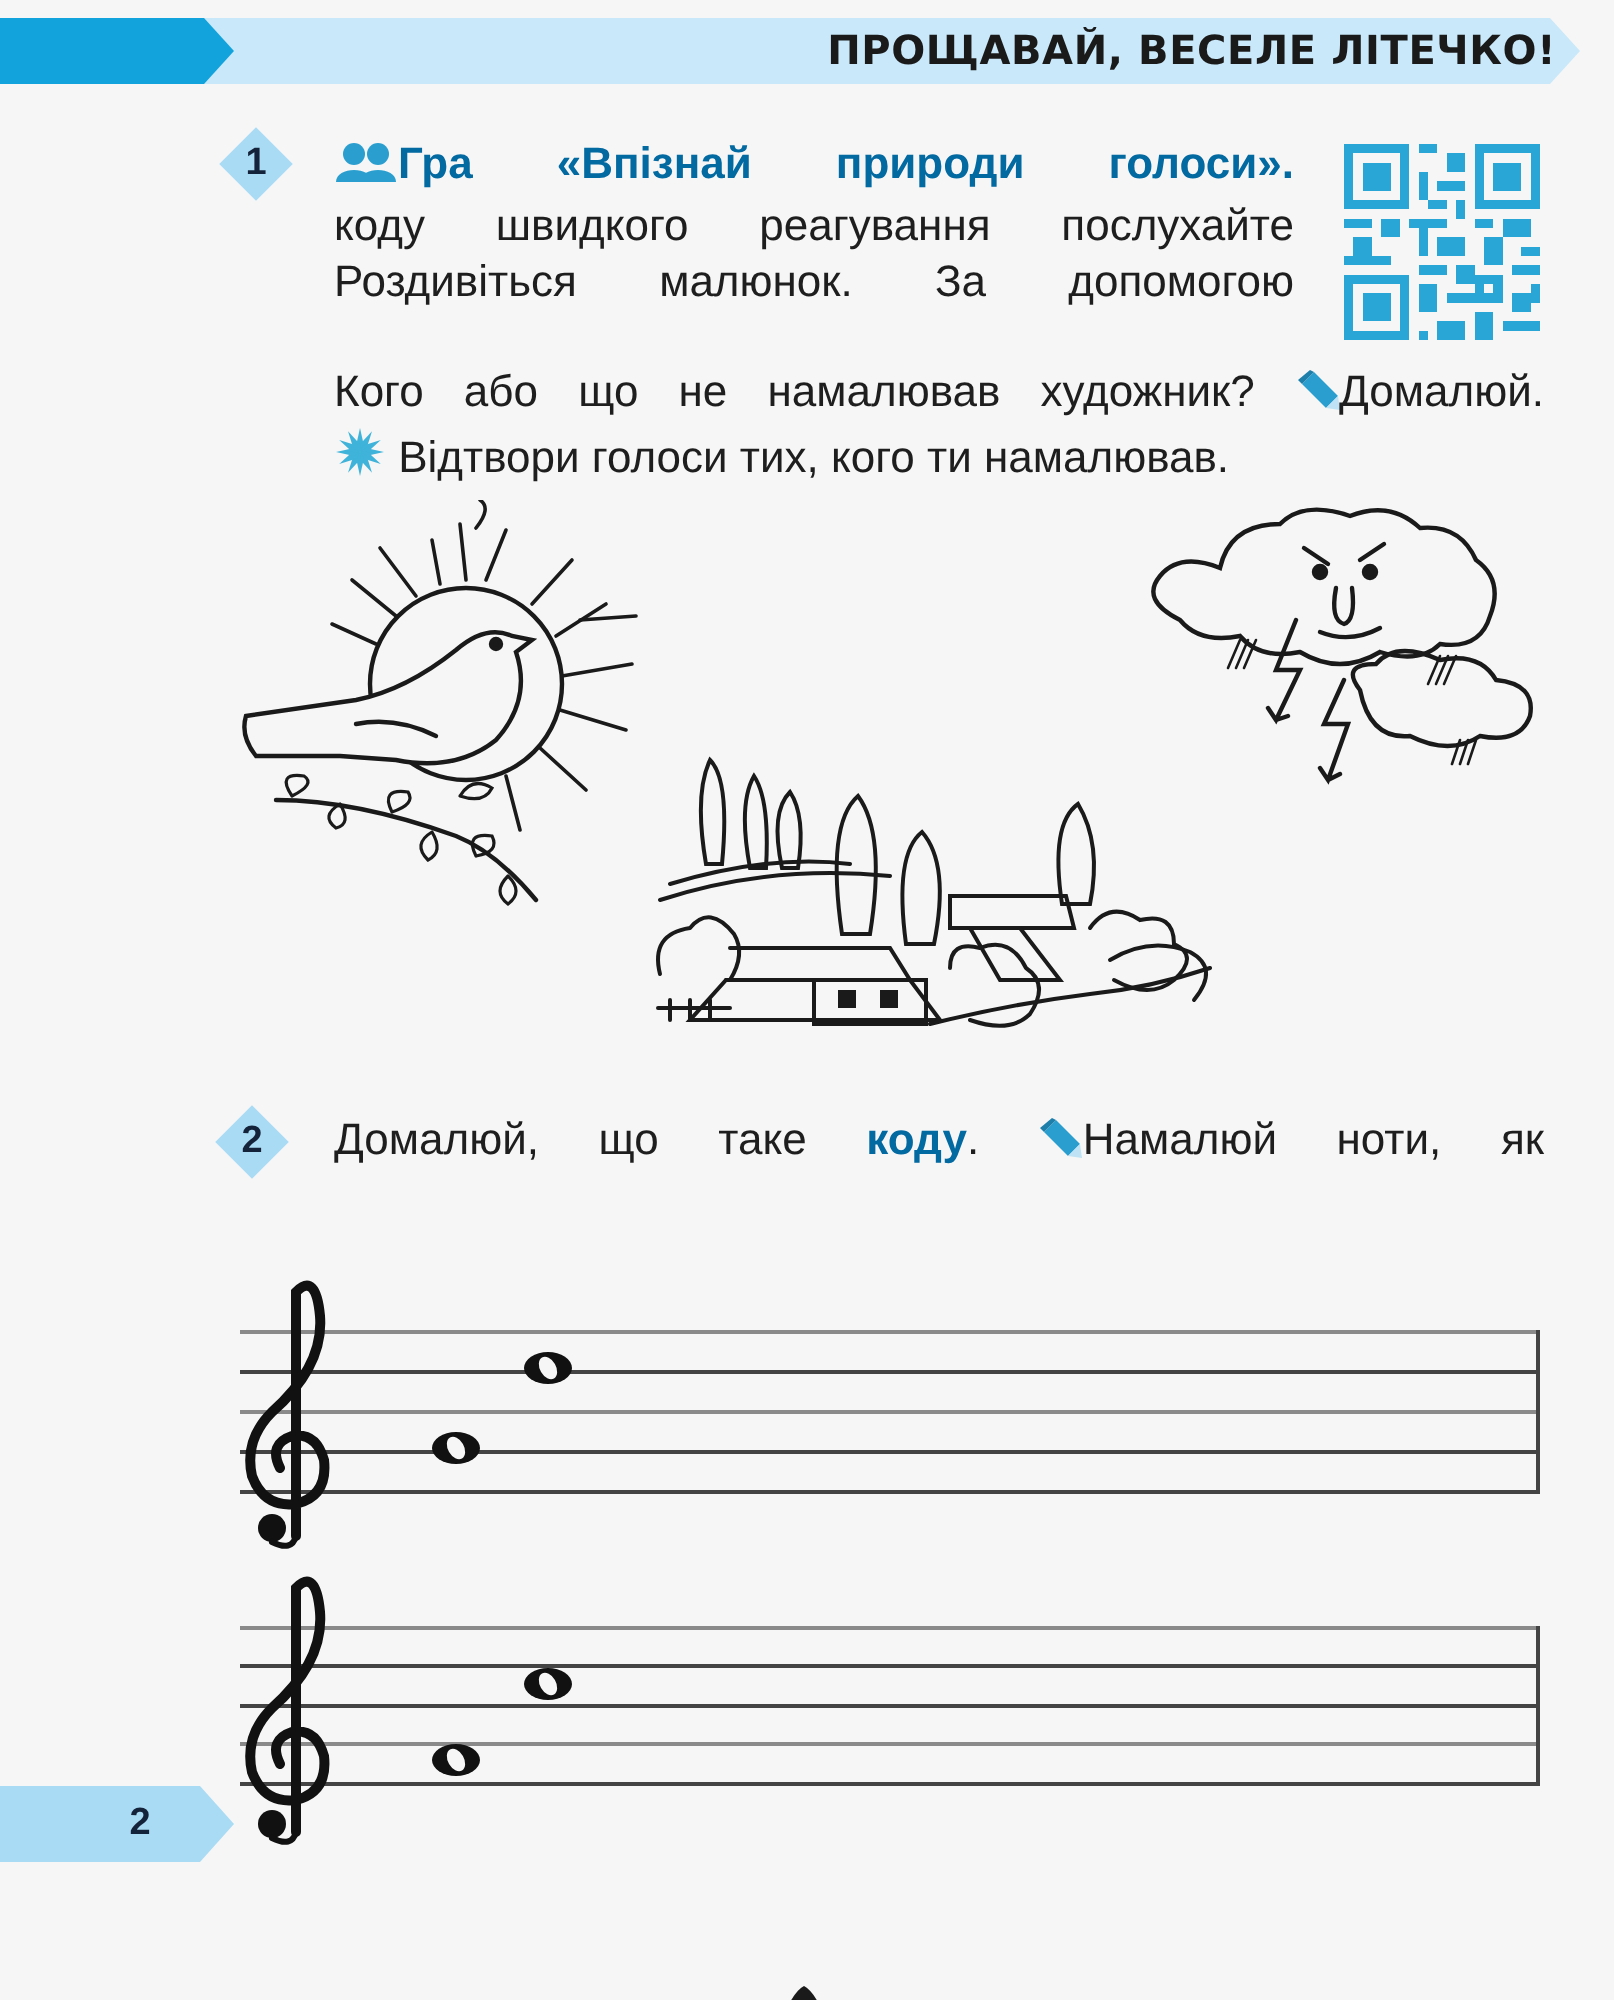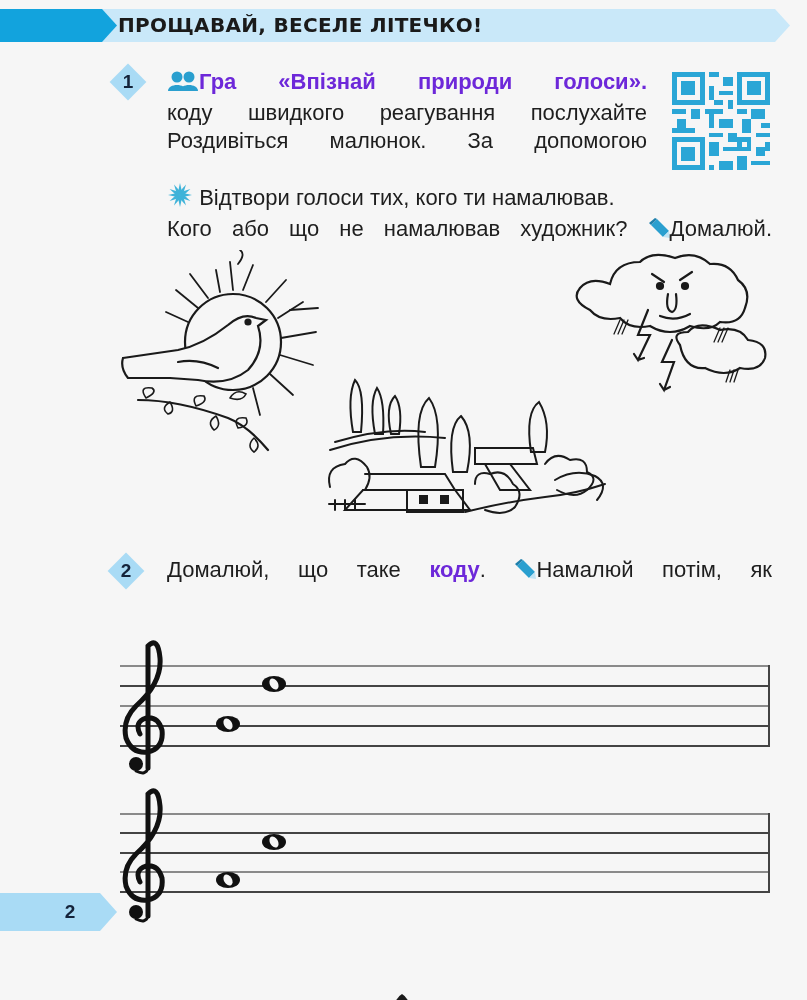--- a/index.html
+++ b/index.html
@@ -16,41 +16,41 @@
     background: #c9e8f9;
     clip-path: polygon(0 0, 775px 0, 790px 50%, 775px 100%, 0 100%);
   }
   .banner-dark {
     left: 0; top: 9px; width: 117px; height: 33px;
     background: #12a3dd;
     clip-path: polygon(0 0, 102px 0, 117px 50%, 102px 100%, 0 100%);
   }
   .banner-title {
     left: 118px; top: 9px; width: 660px; height: 33px; line-height: 33px;
-    text-align: left; font-family: "DejaVu Sans", sans-serif; font-weight: bold;
+    text-align: right; font-family: "DejaVu Sans", sans-serif; font-weight: bold;
     font-size: 20px; letter-spacing: 0.3px; color: #1a1a1a;
   }
 
   
   .badge {
     width: 36px; height: 36px;
   }
   .badge .dia {
     position: absolute; left: 5px; top: 5px; width: 26px; height: 26px;
     background: #a9dbf5; transform: rotate(45deg);
   }
   .badge .num {
     position: absolute; left: 0; top: 0; width: 36px; height: 36px;
     line-height: 36px; text-align: center; font-weight: bold; font-size: 19px; color: #14233a;
   }
 
   .para {
     font-size: 22px; line-height: 28px; text-align: justify; color: #1e1e1e;
   }
-  .accent { color: #6d28d9; font-weight: bold; }
+  .accent { color: #0369a1; font-weight: bold; }
   .justify-last { text-align-last: justify; }
 
   .icon-inline { display: inline-block; vertical-align: -3px; }
 
   
   .staff { left: 120px; width: 650px; }
   .staff .line { position: absolute; left: 0; width: 650px; height: 1.5px; background: #444; }
   .staff .line.g { background: #8a8a8a; height: 2px; }
   .staff .barline { position: absolute; right: 0; width: 2px; background: #444; }
   .note {
@@ -135,50 +135,50 @@
         <rect x="10" y="19" width="3" height="2"></rect>
         <rect x="14" y="18" width="2" height="3"></rect>
       <rect x="17" y="19" width="4" height="1"></rect>
         <rect x="20" y="15" width="1" height="2"></rect>
         <rect x="8" y="20" width="1" height="1"></rect>
     </g>
   </svg>
 </div>
 
 <div class="abs para" style="left:167px; top:182px; width:605px;">
+  <div style="text-align-last:justify;">
+    <span>Кого або що не намалював художник?</span>
+    <span class="icon-inline">
+      <svg width="22" height="22" viewBox="0 0 22 22">
+        <path d="M3 8 L9 2 L21 14 L15 20 Z" fill="#2a9fcf"></path>
+        <path d="M15 20 L21 14 L22 21 Z" fill="#bfe3f4"></path>
+        <path d="M3 8 L9 2 L7 1 L1 6 Z" fill="#1e7fab"></path>
+      </svg>
+    </span><span>Домалюй.</span>
+  </div>
   <div>
     <span class="icon-inline">
       <svg width="26" height="26" viewBox="-13 -13 26 26">
         <g fill="#3fb3d9">
           <path d="M0 -12 L2 -3 L0 0 L-2 -3 Z"></path>
           <path d="M0 -12 L2 -3 L0 0 L-2 -3 Z" transform="rotate(30)"></path>
           <path d="M0 -12 L2 -3 L0 0 L-2 -3 Z" transform="rotate(60)"></path>
           <path d="M0 -12 L2 -3 L0 0 L-2 -3 Z" transform="rotate(90)"></path>
           <path d="M0 -12 L2 -3 L0 0 L-2 -3 Z" transform="rotate(120)"></path>
           <path d="M0 -12 L2 -3 L0 0 L-2 -3 Z" transform="rotate(150)"></path>
           <path d="M0 -12 L2 -3 L0 0 L-2 -3 Z" transform="rotate(180)"></path>
           <path d="M0 -12 L2 -3 L0 0 L-2 -3 Z" transform="rotate(210)"></path>
           <path d="M0 -12 L2 -3 L0 0 L-2 -3 Z" transform="rotate(240)"></path>
           <path d="M0 -12 L2 -3 L0 0 L-2 -3 Z" transform="rotate(270)"></path>
           <path d="M0 -12 L2 -3 L0 0 L-2 -3 Z" transform="rotate(300)"></path>
           <path d="M0 -12 L2 -3 L0 0 L-2 -3 Z" transform="rotate(330)"></path>
         </g>
       </svg>
     </span>
     <span>Відтвори голоси тих, кого ти намалював.</span>
-  </div>
-  <div style="text-align-last:justify;">
-    <span>Кого або що не намалював художник?</span>
-    <span class="icon-inline">
-      <svg width="22" height="22" viewBox="0 0 22 22">
-        <path d="M3 8 L9 2 L21 14 L15 20 Z" fill="#2a9fcf"></path>
-        <path d="M15 20 L21 14 L22 21 Z" fill="#bfe3f4"></path>
-        <path d="M3 8 L9 2 L7 1 L1 6 Z" fill="#1e7fab"></path>
-      </svg>
-    </span><span>Домалюй.</span>
   </div>
 </div>
 
 <div class="abs" style="left:118px; top:250px; width:220px; height:210px;">
   <svg width="220" height="210" viewBox="0 0 220 210" fill="none" stroke="#1a1a1a" stroke-width="2.2" stroke-linecap="round">
     <circle cx="115" cy="92" r="48"></circle>
     <g stroke-width="1.8">
       <path d="M115 40 L112 12"></path>
         <path d="M125 40 L135 15"></path>
         <path d="M90 48 L72 24"></path>
@@ -262,21 +262,21 @@
 
 <div class="abs para" style="left:167px; top:556px; width:605px;">
   <div style="text-align-last:justify;">
     <span>Домалюй, що таке </span><span class="accent">коду</span><span>. </span>
     <span class="icon-inline">
       <svg width="22" height="22" viewBox="0 0 22 22">
         <path d="M3 8 L9 2 L21 14 L15 20 Z" fill="#2a9fcf"></path>
         <path d="M15 20 L21 14 L22 21 Z" fill="#bfe3f4"></path>
         <path d="M3 8 L9 2 L7 1 L1 6 Z" fill="#1e7fab"></path>
       </svg>
-    </span><span>Намалюй потім, як</span>
+    </span><span>Намалюй ноти, як</span>
   </div>
 </div>
 
 <div class="abs staff" style="top:665px; height:82px;">
   <div class="line g" style="top:0px;"></div>
   <div class="line" style="top:20px;"></div>
   <div class="line g" style="top:40px;"></div>
   <div class="line" style="top:60px;"></div>
   <div class="line" style="top:80px;"></div>
   <div class="barline" style="top:0; height:82px;"></div>

